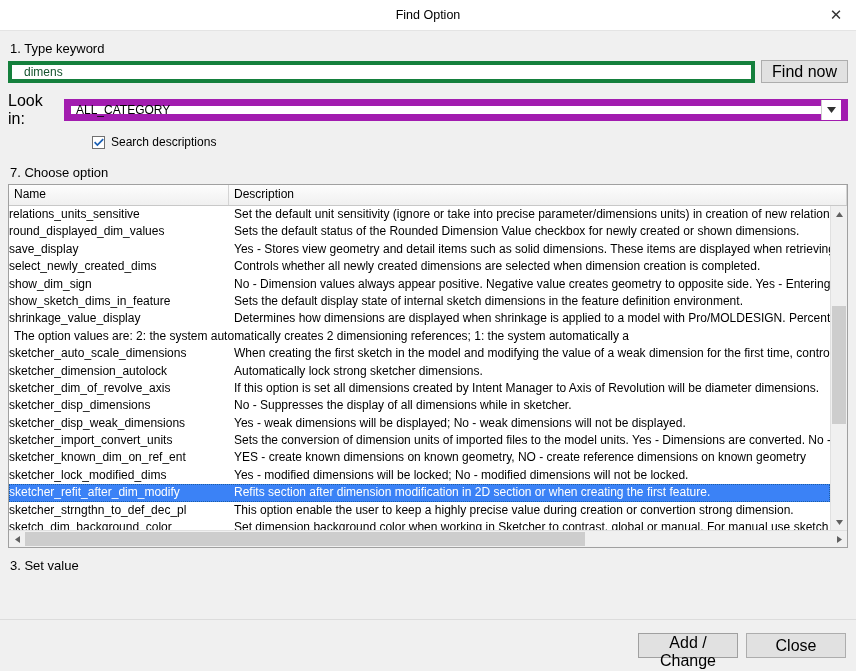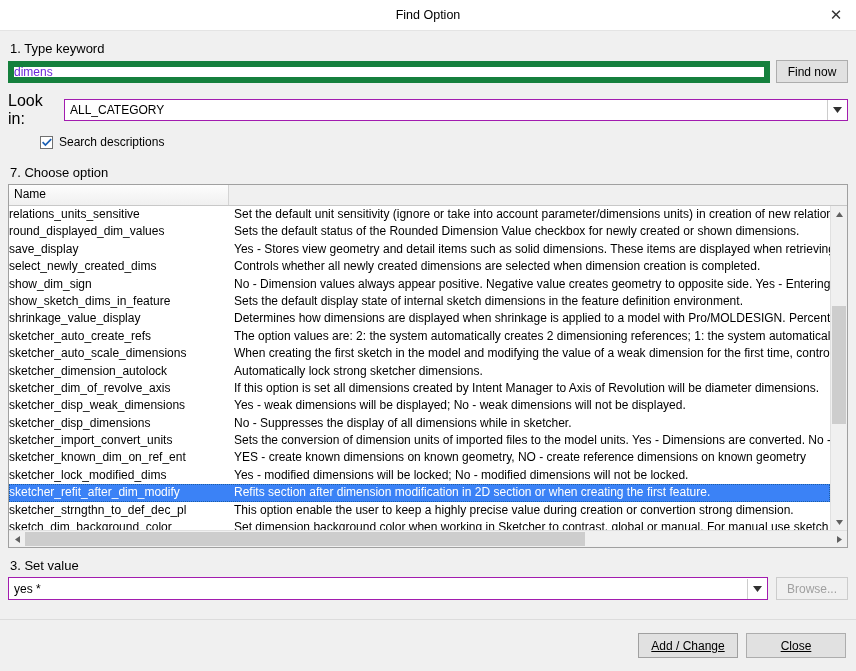--- a/index.html
+++ b/index.html
@@ -68,36 +68,36 @@
   
   .keyword-row {
     display: flex;
     align-items: center;
     gap: 6px;
     margin-bottom: 9px;
   }
   .text-input {
     flex: 1;
     height: 22px;
-    border: 6px solid #15803d;
+    border: 4px solid #15803d;
     background: #ffffff;
     font-family: "Liberation Sans", sans-serif;
     font-size: 12px;
-    color: #6d28d9;
-    padding: 0 0;
+    color: #14532d;
+    padding: 0 12px;
     box-sizing: border-box;
     outline: none;
   }
   .btn {
     height: 24px;
     min-width: 70px;
     background: #e1e1e1;
     border: 1px solid #adadad;
     font-family: "Liberation Sans", sans-serif;
-    font-size: 12px;
+    font-size: 16px;
     color: #000;
     padding: 0 10px;
     box-sizing: border-box;
     cursor: default;
   }
   .btn:disabled, .btn.disabled {
     color: #a0a0a0;
     background: #f0f0f0;
     border-color: #cccccc;
   }
@@ -112,21 +112,21 @@
     gap: 8px;
     margin-bottom: 7px;
   }
   .lookin-label {
     width: 48px;
     font-size: 16px;
   }
   .combo {
     flex: 1;
     height: 22px;
-    border: 1px solid #a21caf;
+    border: 7px solid #a21caf;
     background: #ffffff;
     display: flex;
     align-items: center;
     position: relative;
     box-sizing: border-box;
   }
   .combo .combo-value {
     padding-left: 5px;
     font-size: 12px;
     flex: 1;
@@ -141,21 +141,21 @@
     display: flex;
     align-items: center;
     justify-content: center;
   }
   .combo .combo-arrow svg { display: block; }
   
   .checkbox-row {
     display: flex;
     align-items: center;
     gap: 6px;
-    margin-left: 32px;
+    margin-left: 84px;
     margin-bottom: 6px;
   }
   .cbox {
     width: 13px;
     height: 13px;
     border: 1px solid #707070;
     background: #ffffff;
     display: flex;
     align-items: center;
     justify-content: center;
@@ -306,21 +306,20 @@
     flex: none;
     height: 52px;
     background: #f0f0f0;
     border-top: 1px solid #dcdcdc;
     display: flex;
     align-items: center;
     justify-content: flex-end;
     gap: 8px;
     padding-right: 10px;
     box-sizing: border-box;
-    text-decoration: underline;
   }
   .footer .btn {
     width: 100px;
     height: 25px;
   }
   .footer .btn.primary {
     border: 1px solid #a0a0a0;
     background: #e1e1e1;
   }
 </style>
@@ -361,26 +360,27 @@
         </svg>
       </span>
       <span class="cb-label">Search descriptions</span>
     </div>
 
     <div class="section-label">7. Choose option</div>
 
     <div class="table-wrap">
       <div class="table-head">
         <div class="th name">Name</div>
+        <div class="th desc">Description</div>
       </div>
       <div class="table-body-area">
         <div class="rows" id="rows">
             <div class="row">
               <div class="c-name">relations_units_sensitive</div>
-              <div class="c-desc">Set the default unit sensitivity (ignore or take into account parameter/dimensions units) in creation of new relation</div>
+              <div class="c-desc">Set the default unit sensitivity (ignore or take into precise parameter/dimensions units) in creation of new relation</div>
             </div>
             <div class="row">
               <div class="c-name">round_displayed_dim_values</div>
               <div class="c-desc">Sets the default status of the Rounded Dimension Value checkbox for newly created or shown dimensions.</div>
             </div>
             <div class="row">
               <div class="c-name">save_display</div>
               <div class="c-desc">Yes - Stores view geometry and detail items such as solid dimensions. These items are displayed when retrieving th</div>
             </div>
             <div class="row">
@@ -393,42 +393,41 @@
             </div>
             <div class="row">
               <div class="c-name">show_sketch_dims_in_feature</div>
               <div class="c-desc">Sets the default display state of internal sketch dimensions in the feature definition environment.</div>
             </div>
             <div class="row">
               <div class="c-name">shrinkage_value_display</div>
               <div class="c-desc">Determines how dimensions are displayed when shrinkage is applied to a model with Pro/MOLDESIGN. Percent_sh</div>
             </div>
             <div class="row">
-              <div class="c-name">sketcher_auto_create_refs</div>
               <div class="c-desc">The option values are: 2: the system automatically creates 2 dimensioning references; 1: the system automatically a</div>
             </div>
             <div class="row">
               <div class="c-name">sketcher_auto_scale_dimensions</div>
               <div class="c-desc">When creating the first sketch in the model and modifying the value of a weak dimension for the first time, control</div>
             </div>
             <div class="row">
               <div class="c-name">sketcher_dimension_autolock</div>
               <div class="c-desc">Automatically lock strong sketcher dimensions.</div>
             </div>
             <div class="row">
               <div class="c-name">sketcher_dim_of_revolve_axis</div>
               <div class="c-desc">If this option is set all dimensions created by Intent Manager to Axis of Revolution will be diameter dimensions.</div>
             </div>
             <div class="row">
+              <div class="c-name">sketcher_disp_dimensions</div>
+              <div class="c-desc">No - Suppresses the display of all dimensions while in sketcher.</div>
+            </div>
+            <div class="row">
               <div class="c-name">sketcher_disp_weak_dimensions</div>
               <div class="c-desc">Yes - weak dimensions will be displayed; No - weak dimensions will not be displayed.</div>
-            </div>
-            <div class="row">
-              <div class="c-name">sketcher_disp_dimensions</div>
-              <div class="c-desc">No - Suppresses the display of all dimensions while in sketcher.</div>
             </div>
             <div class="row">
               <div class="c-name">sketcher_import_convert_units</div>
               <div class="c-desc">Sets the conversion of dimension units of imported files to the model units. Yes - Dimensions are converted. No - D</div>
             </div>
             <div class="row">
               <div class="c-name">sketcher_known_dim_on_ref_ent</div>
               <div class="c-desc">YES - create known dimensions on known geometry, NO - create reference dimensions on known geometry</div>
             </div>
             <div class="row">
@@ -475,31 +474,20 @@
         </div>
         <div class="sb-btn">
           <svg width="5" height="7" viewBox="0 0 5 7">
               <path d="M0 0 L5 3.5 L0 7 Z" fill="#606060"></path>
             </svg>
         </div>
       </div>
     </div>
 
     <div class="section-label">3. Set value</div>
-    <div class="value-row">
-      <div class="combo value-combo">
-        <span class="combo-value">yes *</span>
-        <span class="combo-arrow">
-          <svg width="9" height="6" viewBox="0 0 9 6">
-              <path d="M0 0 L9 0 L4.5 6 Z" fill="#303030"></path>
-            </svg>
-        </span>
-      </div>
-      <button class="btn browse-btn disabled" disabled="">Browse...</button>
-    </div>
 
   </div>
 
   <div class="footer">
     <button class="btn primary">Add / Change</button>
     <button class="btn">Close</button>
   </div>
 
 </div>
 

